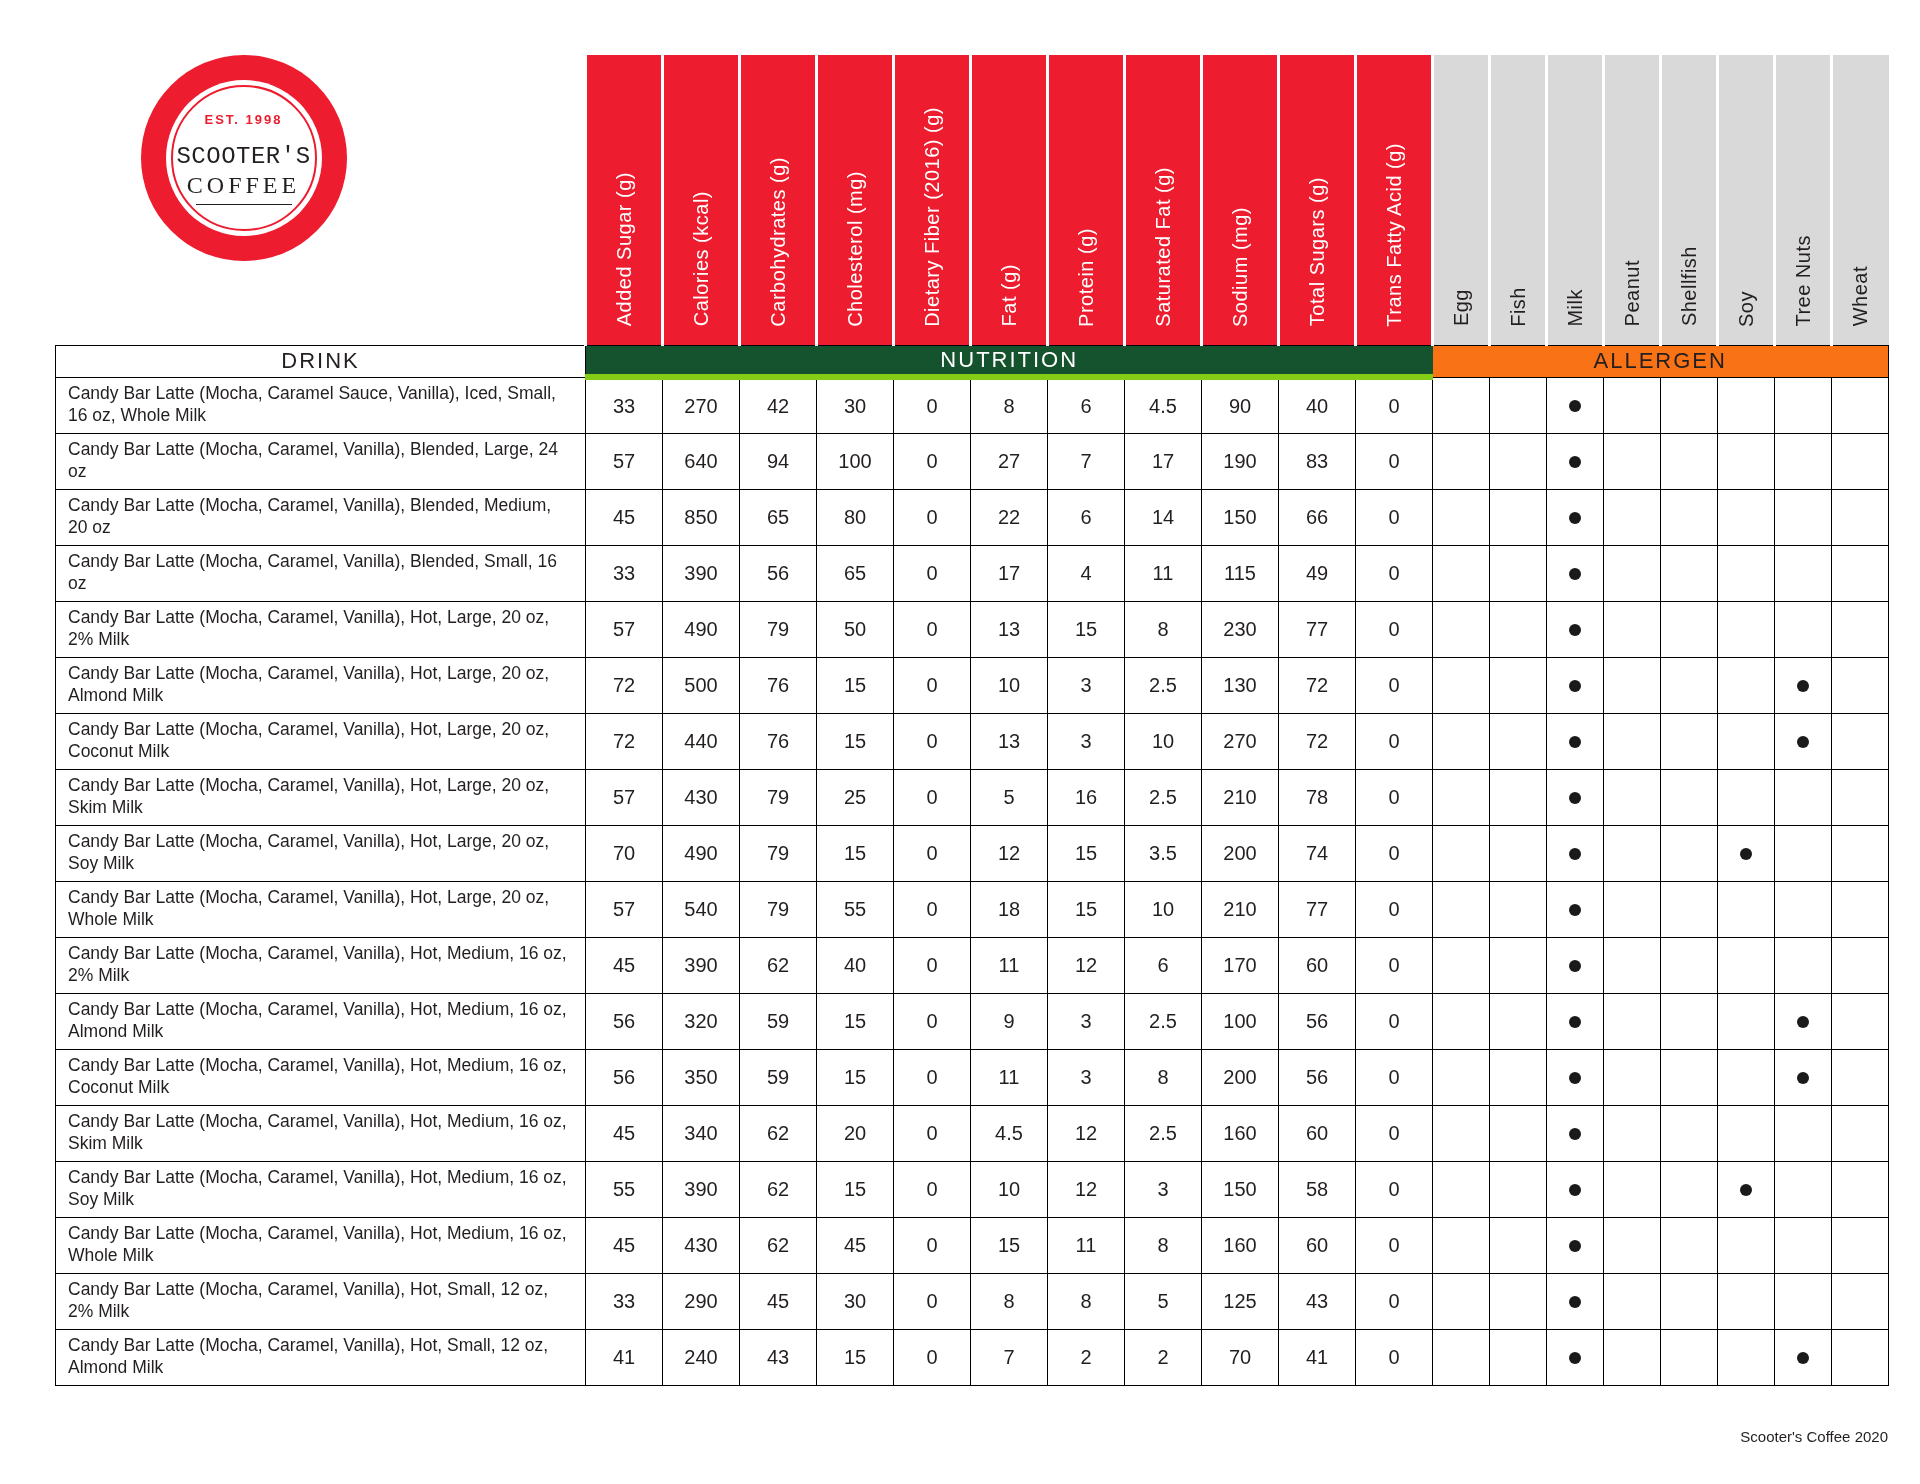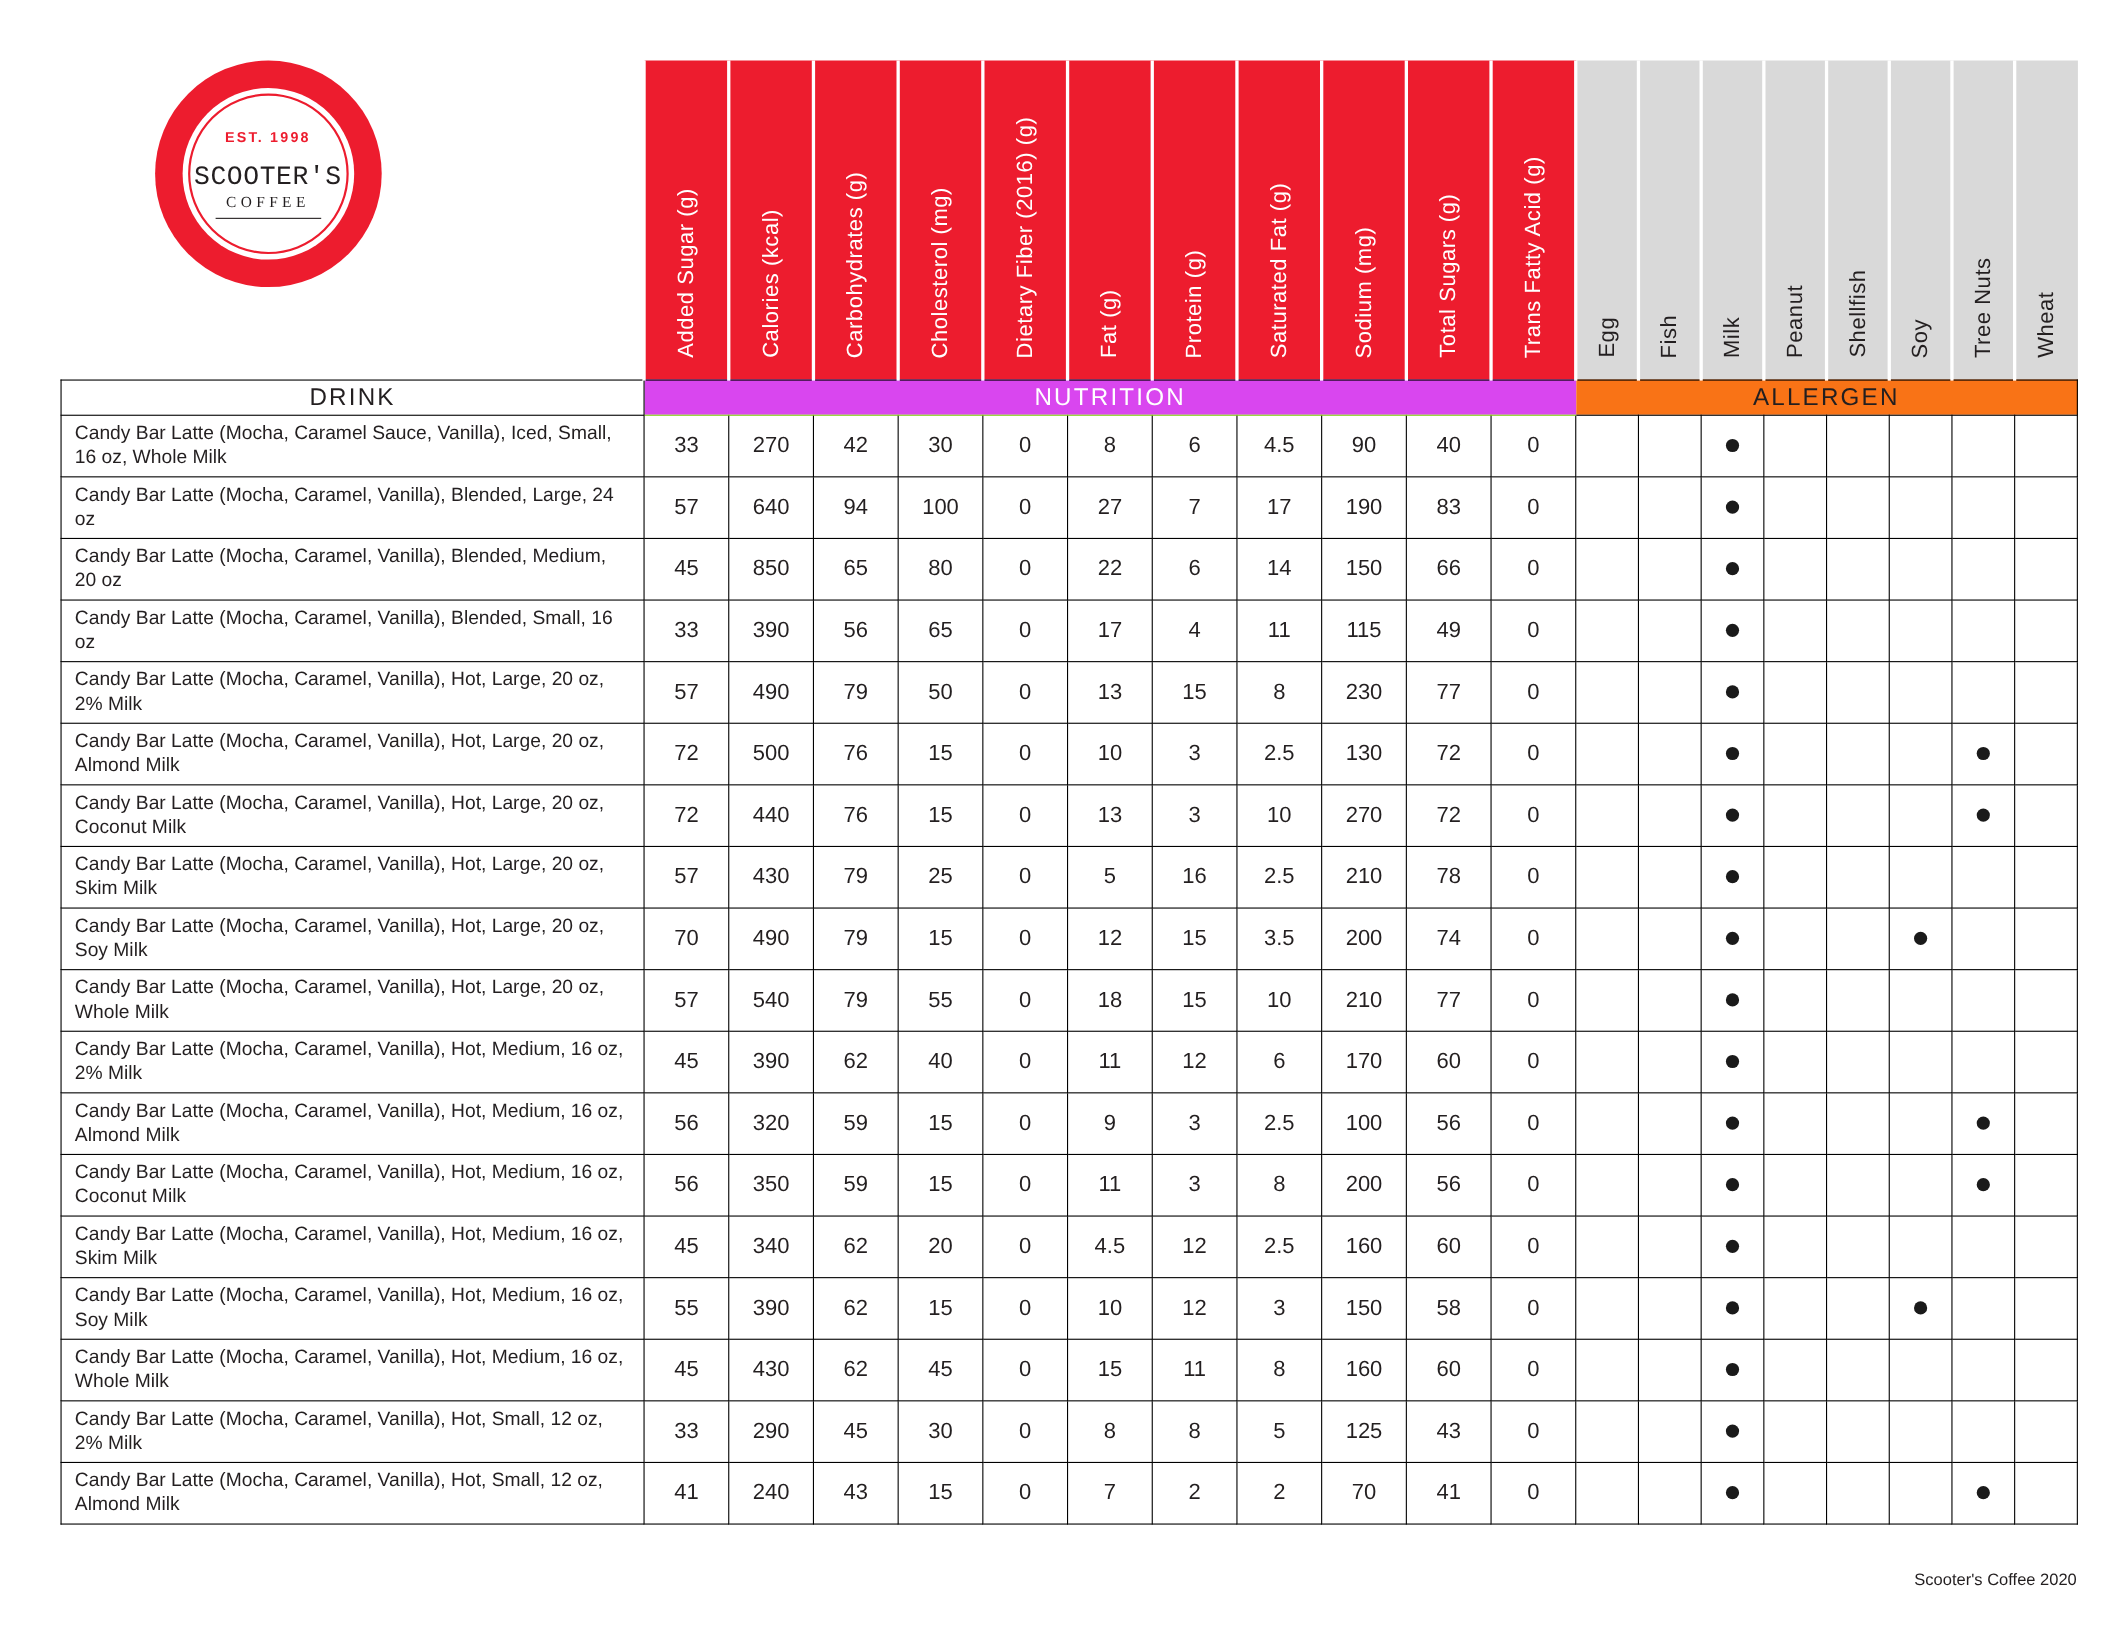--- a/index.html
+++ b/index.html
@@ -40,21 +40,21 @@
     letter-spacing: .5px;
     color: #ffffff;
     margin-bottom: 14px;
   }
   .vlabel.dark { color: #231f20; }
 
   
   tr.band-row { height: 32px; }
   .band { font-size: 22px; letter-spacing: 2px; text-align: center; vertical-align: middle; }
   .band.drink { background: #fff; border: 1px solid #000; color: #231f20; }
-  .band.nutrition { background: #d946ef; color: #fff; border-top: 1px solid #000; border-bottom: 1px solid #84cc16; }
+  .band.nutrition { background: #14532d; color: #fff; border-top: 1px solid #000; border-bottom: 6px solid #84cc16; }
   .band.allergen { background: #f97316; color: #231f20; border-top: 1px solid #000; border-bottom: 1px solid #000; border-right: 1px solid #000; }
 
   
   tbody tr { height: 56px; }
   tbody td { border: 1px solid #000; vertical-align: middle; }
   .drink-name {
     font-size: 17.5px;
     text-align: left;
     padding: 4px 10px 4px 12px;
     line-height: 1.25;
@@ -85,21 +85,21 @@
     display: flex; flex-direction: column; align-items: center; justify-content: center;
   }
   .logo-inner::before {
     content: "";
     position: absolute; inset: 5px;
     border: 2px solid #ED1C2E;
     border-radius: 50%;
   }
   .logo-est { font-size: 13px; color: #ED1C2E; letter-spacing: 2px; font-weight: bold; margin-bottom: 16px; }
   .logo-name { font-family: Liberation Mono, monospace; font-size: 24px; letter-spacing: .5px; color: #231f20; }
-  .logo-coffee { font-family: "Liberation Serif", serif; font-size: 14px; letter-spacing: 4px; color: #231f20; margin-top: 2px; }
+  .logo-coffee { font-family: "Liberation Serif", serif; font-size: 24px; letter-spacing: 4px; color: #231f20; margin-top: 2px; }
   .logo-rule { width: 96px; height: 1px; background: #231f20; margin-top: 5px; }
 
   .footer {
     position: absolute;
     right: 32px; top: 1428px;
     font-size: 15px;
     color: #231f20;
   }
 </style>
 </head>

